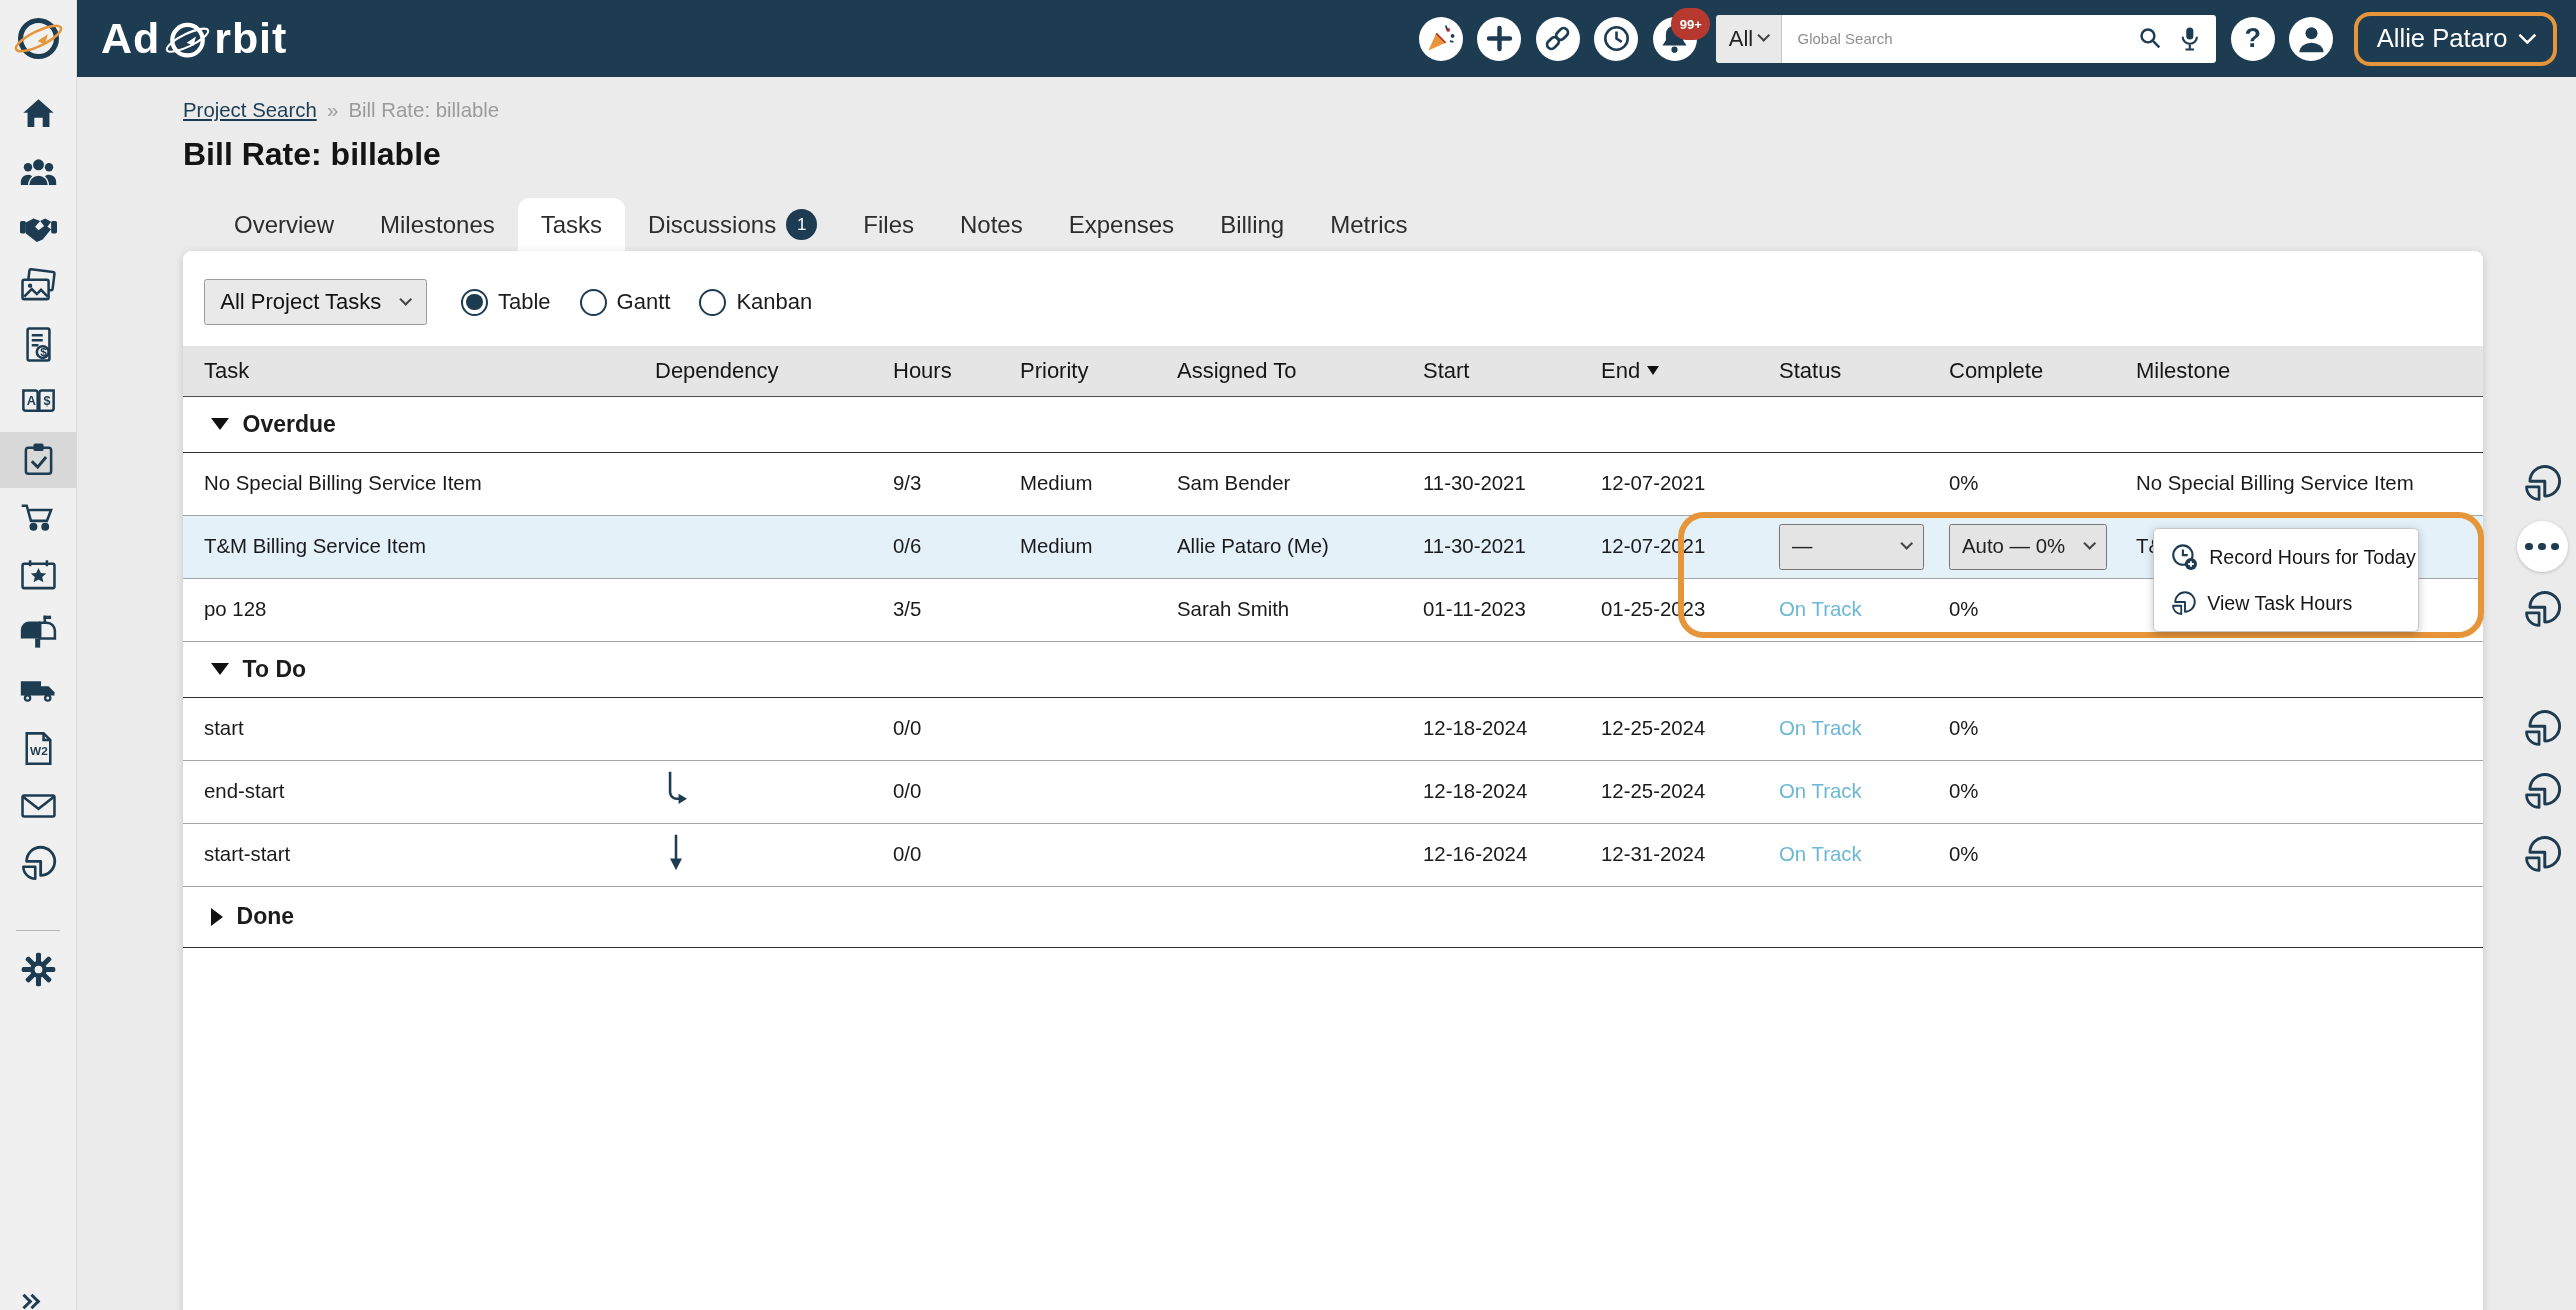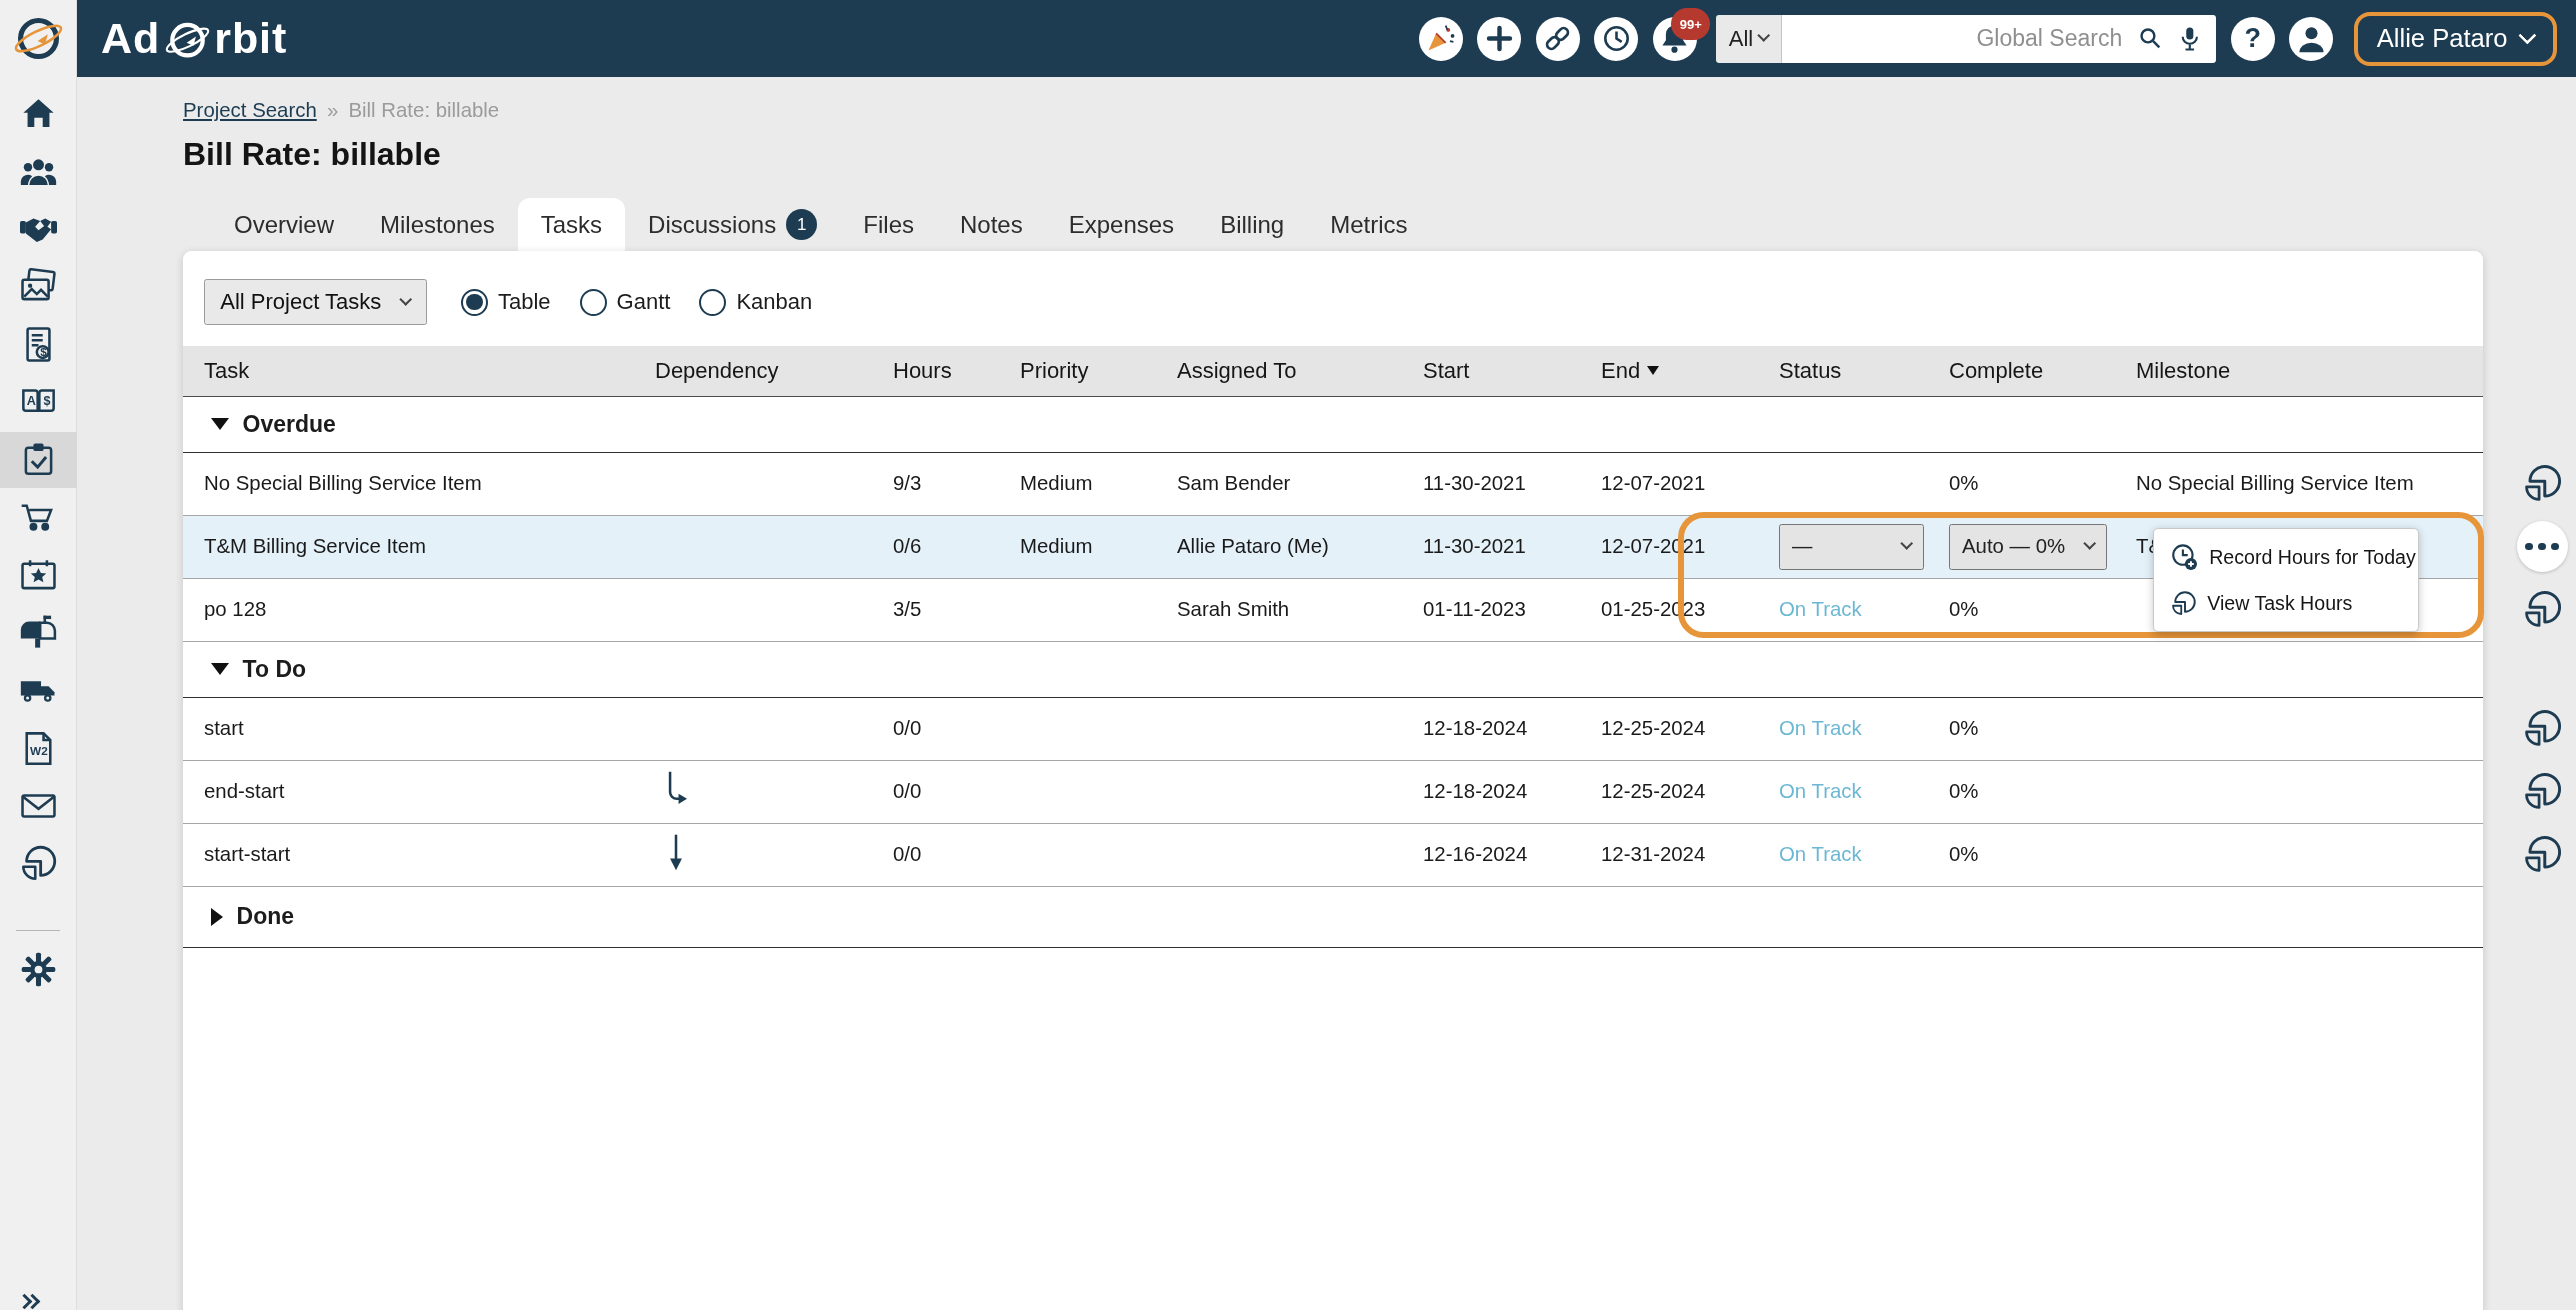--- a/index.html
+++ b/index.html
@@ -25,21 +25,21 @@
   
   .topbar{position:absolute;left:77px;top:0;right:0;height:77px;background:var(--navy);display:flex;align-items:center;z-index:15;}
   .brand{display:flex;align-items:center;padding-left:24px;color:#fff;font-size:43px;font-weight:700;letter-spacing:0.9px;}
   .brand .o-logo{margin:0 2.6px;}
   .tb-right{margin-left:auto;display:flex;align-items:center;gap:14.5px;padding-right:19px;}
   .tb-btn{width:44px;height:44px;border-radius:50%;background:#fff;display:flex;align-items:center;justify-content:center;position:relative;cursor:pointer;flex:0 0 auto;}
   .tb-badge{position:absolute;top:-8.5px;right:-13.6px;min-width:39px;height:32px;border-radius:16px;background:var(--red);color:#fff;font-size:13px;font-weight:700;display:flex;align-items:center;justify-content:center;padding:0 5.1px;}
   .search-bar{display:flex;align-items:center;height:48px;background:#22c55e;border-radius:3.4px;overflow:hidden;width:500px;position:relative;margin-left:5.1px;}
   .scope{width:66px;height:48px;background:#e9e9e9;border-right:0.9px solid #c4c4c4;display:flex;align-items:center;justify-content:center;gap:6px;font-size:22px;color:#222;cursor:pointer;flex:0 0 auto;}
   .chev-dn{width:9.4px;height:9.4px;border-right:2.6px solid #444;border-bottom:2.6px solid #444;transform:rotate(45deg);margin-top:-5.1px;}
-  .search-bar input{border:none;outline:none;height:48px;flex:1;font-size:23px;padding:0 94px 0 15.3px;font-family:"Liberation Sans",sans-serif;color:#333;text-align:right;}
+  .search-bar input{border:none;outline:none;height:48px;flex:1;font-size:15px;padding:0 94px 0 15.3px;font-family:"Liberation Sans",sans-serif;color:#333;}
   .search-bar input::placeholder{color:#8f8f8f;}
   .in-icon{position:absolute;top:11px;}
   .in-icon.mag{right:53px;}
   .in-icon.mic{right:13.6px;}
   .help-q{color:var(--navy);font-size:27px;font-weight:700;}
   .user-chip{display:flex;align-items:center;gap:13.6px;border:4.3px solid var(--orange);border-radius:16px;padding:8.5px 19px;color:#fff;font-size:25.6px;cursor:pointer;margin-left:6px;}
   .chev-dn-w{width:12.8px;height:12.8px;border-right:3.4px solid #fff;border-bottom:3.4px solid #fff;transform:rotate(45deg);margin-top:-6.8px;border-radius:0.9px;}
 
   
   .main{position:absolute;left:77px;top:77px;right:0;bottom:0;background:var(--page);}

